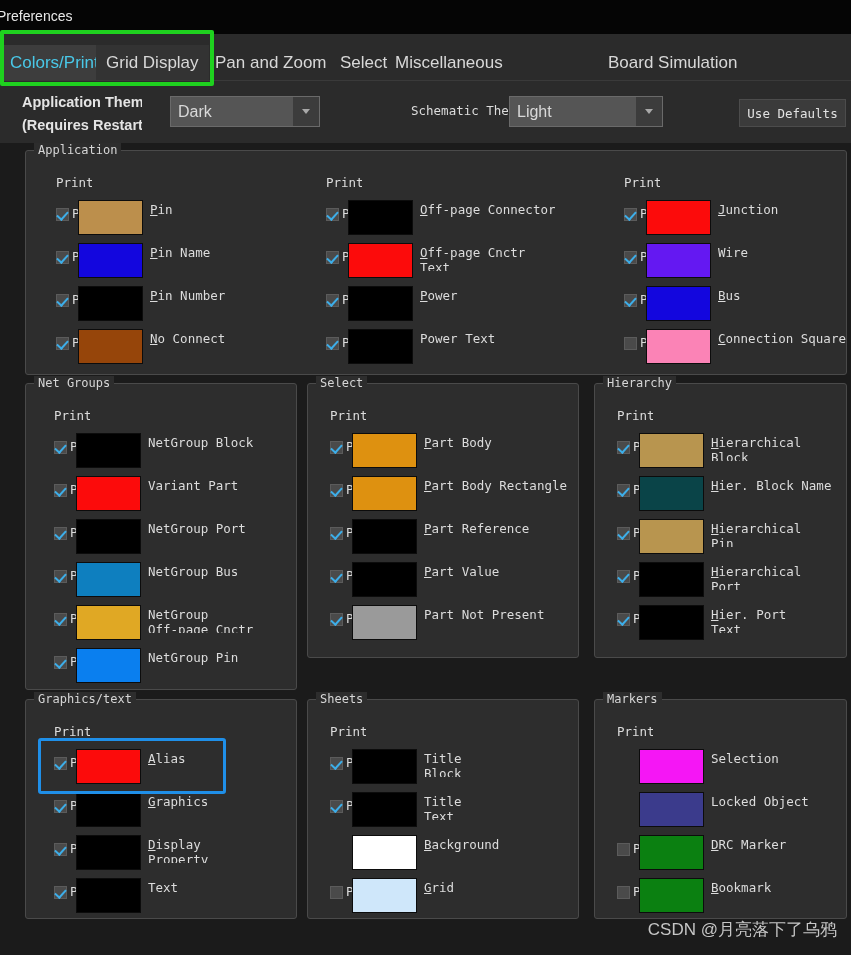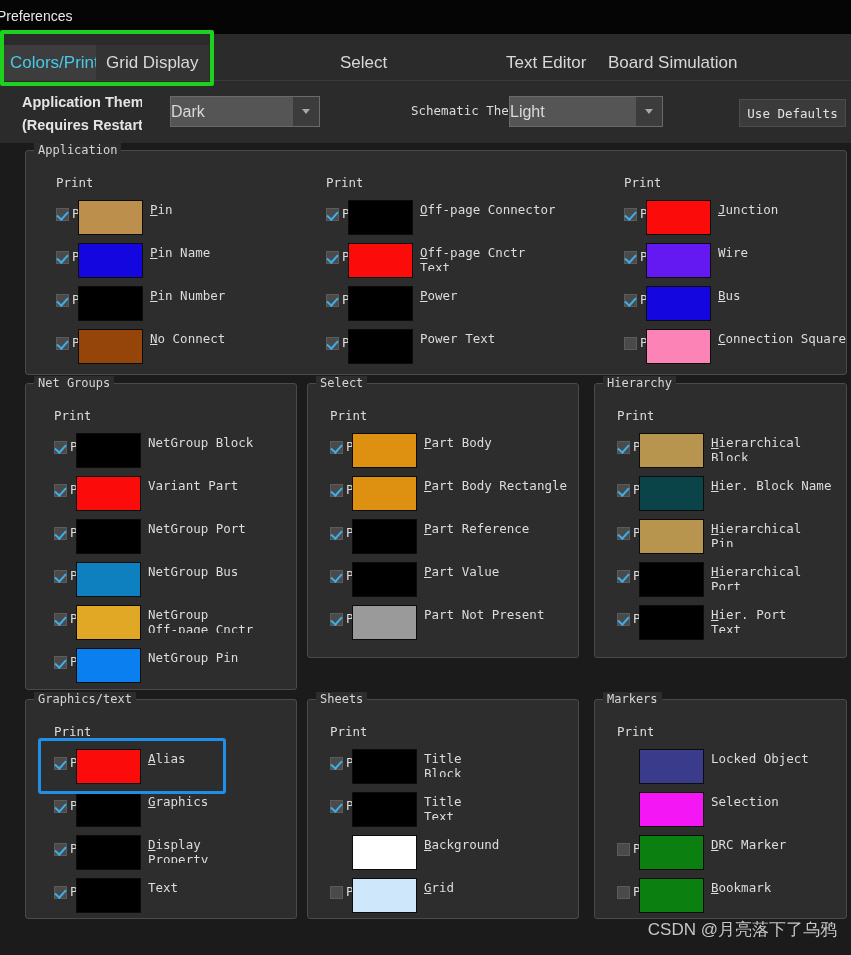--- a/index.html
+++ b/index.html
@@ -93,20 +93,21 @@
     position: absolute;
     height: 31px;
     background: #555555;
     border: 1px solid #6a6a6a;
     display: flex;
     align-items: center;
     cursor: pointer;
   }
   .combo .val {
     flex: 1;
+    padding-left: 7px;
     font-family: "Liberation Sans", sans-serif;
     font-size: 16px;
     color: #d9d9d9;
     white-space: nowrap;
     overflow: hidden;
   }
   .combo .arrowbtn {
     width: 26px; height: 29px;
     background: #3c3c3c;
     display: flex;
@@ -256,22 +257,23 @@
 </head>
 <body>
 
 <div class="titlebar">
   <div class="caption">Preferences</div>
 </div>
 
 <div class="tabstrip" id="tabstrip">
     <div class="tab active" style="left: 0px;">Colors/Print</div>
     <div class="tab neighbor" style="left: 96px;">Grid Display</div>
+    <div class="tab" style="left: 205px;">Pan and Zoom</div>
     <div class="tab" style="left: 330px;">Select</div>
-    <div class="tab" style="left: 496px;">Text Editor</div>
+    <div class="tab" style="left: 385px;">Miscellaneous</div>
     <div class="tab" style="left: 598px;">Board Simulation</div>
   </div>
 <div class="anno-green"></div>
 
 <div class="themerow"></div>
 
 <div class="applabel">
   <span>Application Theme</span>
   <span class="l2">(Requires Restart)</span>
 </div>
@@ -552,28 +554,28 @@
           <div class="sw" style="background: rgb(207, 231, 250);"></div>
           <div class="lbl"><span class="u">G</span>rid</div>
         </div>
       </div>
     </div>
     <div class="grp" style="left: 594px; top: 699px; width: 253px; height: 220px;">
       <div class="gtitle">Markers</div>
       <div class="col" style="left: 22px; width: 228px;">
         <div class="printhdr">Print</div>
         <div class="crow">
+          <div class="sw" style="background: rgb(245, 22, 245);"></div>
+          <div class="lbl">Selection</div>
+        </div>
+        <div class="crow">
           <div class="sw" style="background: rgb(59, 59, 140);"></div>
           <div class="lbl">Locked Object</div>
         </div>
         <div class="crow">
-          <div class="sw" style="background: rgb(245, 22, 245);"></div>
-          <div class="lbl">Selection</div>
-        </div>
-        <div class="crow">
           <div class="cb"></div>
           <div class="cbtxt">Print</div>
           <div class="sw" style="background: rgb(11, 128, 17);"></div>
           <div class="lbl"><span class="u">D</span>RC Marker</div>
         </div>
         <div class="crow">
           <div class="cb"></div>
           <div class="cbtxt">Print</div>
           <div class="sw" style="background: rgb(11, 128, 17);"></div>
           <div class="lbl"><span class="u">B</span>ookmark</div>

